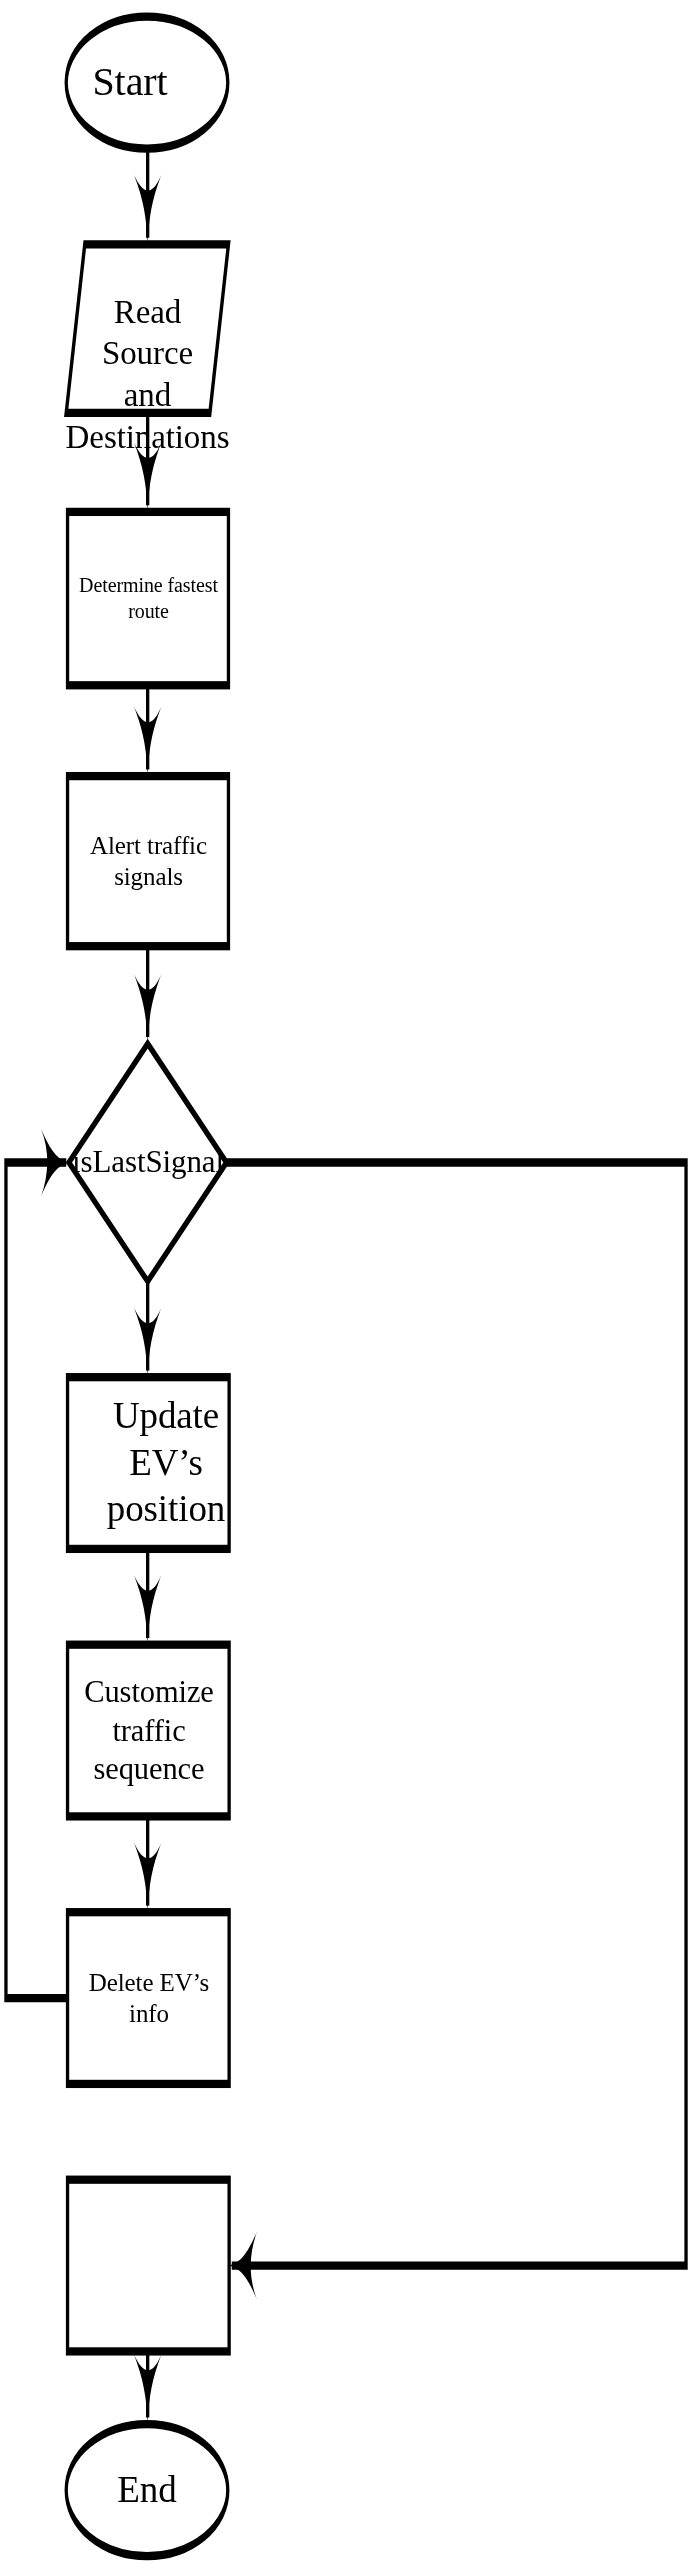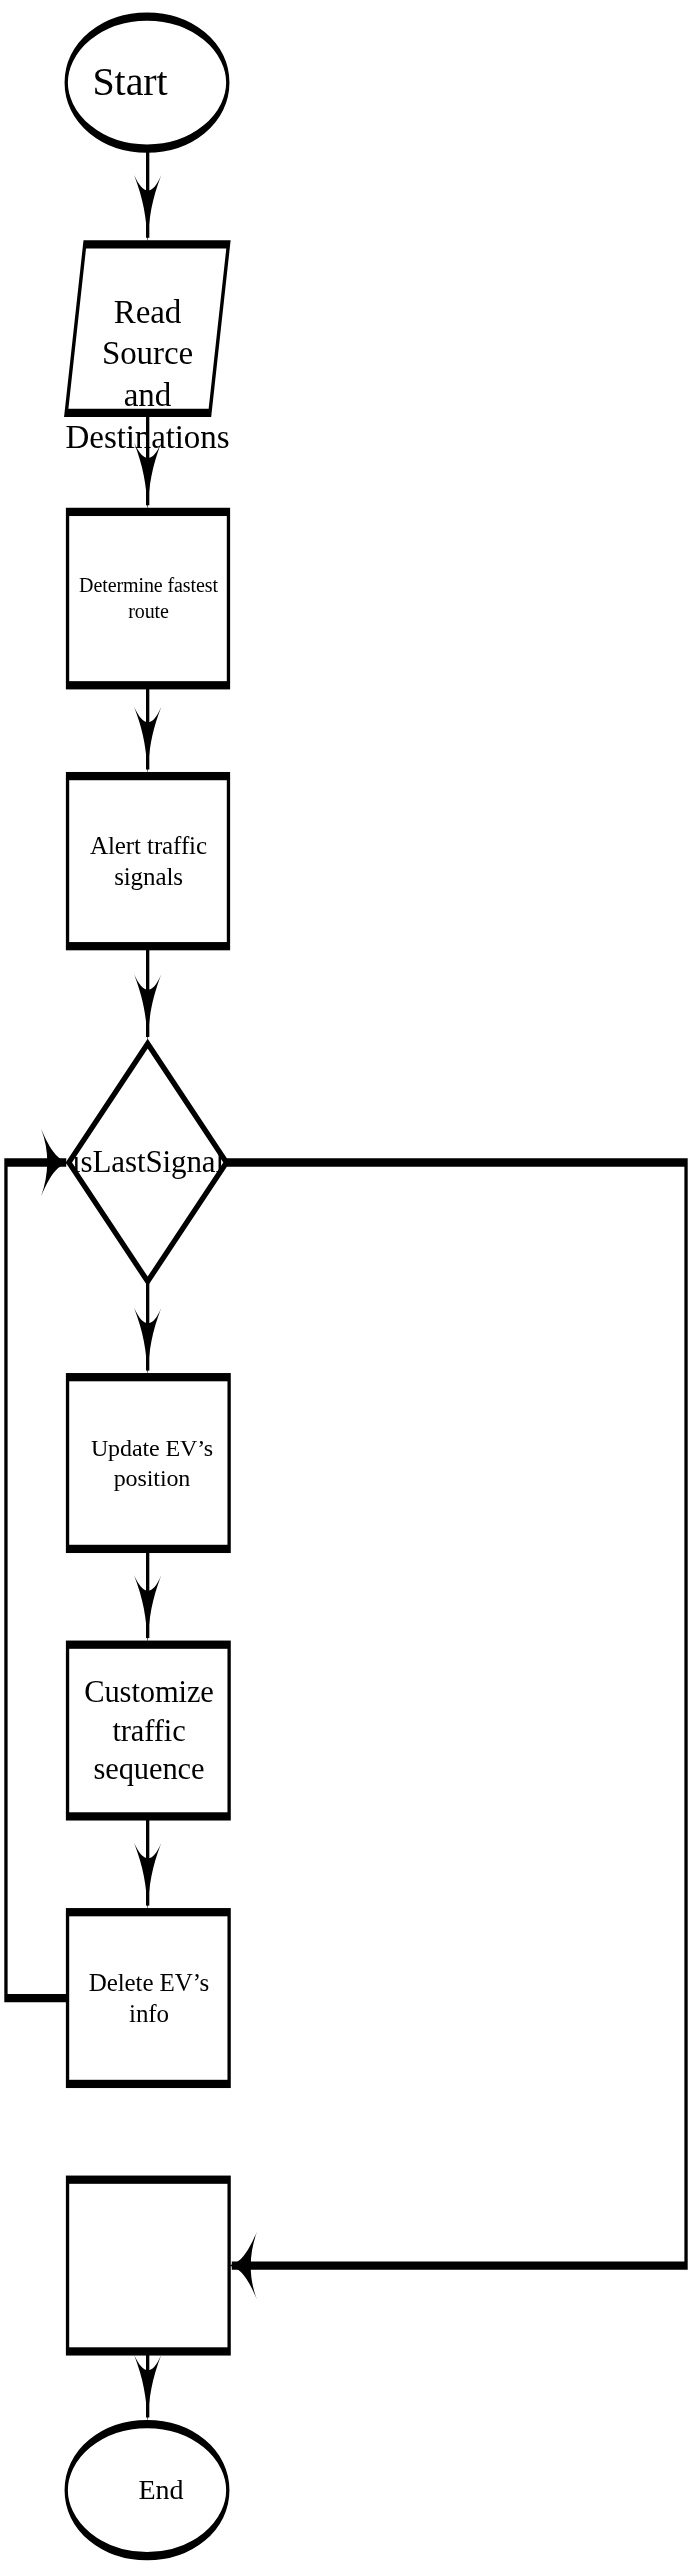--- a/index.html
+++ b/index.html
@@ -106,25 +106,25 @@
 and Destinations</div>
 
   <div class="node-text" style="left: 68px; top: 512px; width: 161px; height: 173px; font-size: 20px;">Determine fastest
 route</div>
 
   <div class="node-text" style="left: 68px; top: 776px; width: 161px; height: 170px; font-size: 25px;">Alert traffic
 signals</div>
 
   <div class="node-text" style="left: 69px; top: 1096px; width: 158px; height: 132px; font-size: 31px;">isLastSignal</div>
 
-  <div class="node-text" style="left: 71px; top: 1377px; width: 162px; height: 172px; font-size: 24px;">Update EV’s
+  <div class="node-text" style="left: 85px; top: 1377px; width: 162px; height: 172px; font-size: 37px;">Update EV’s
 position</div>
 
   <div class="node-text" style="left: 68px; top: 1645px; width: 162px; height: 172px; font-size: 30.5px;">Customize traffic
 sequence</div>
 
   <div class="node-text" style="left: 68px; top: 1912px; width: 162px; height: 172px; font-size: 25px;">Delete EV’s info</div>
 
 
-  <div class="node-text" style="left: 80px; top: 2424px; width: 162px; height: 132px; font-size: 28px;">End</div>
+  <div class="node-text" style="left: 66px; top: 2424px; width: 162px; height: 132px; font-size: 37px;">End</div>
 
 </div>
 
 
 </body></html>

